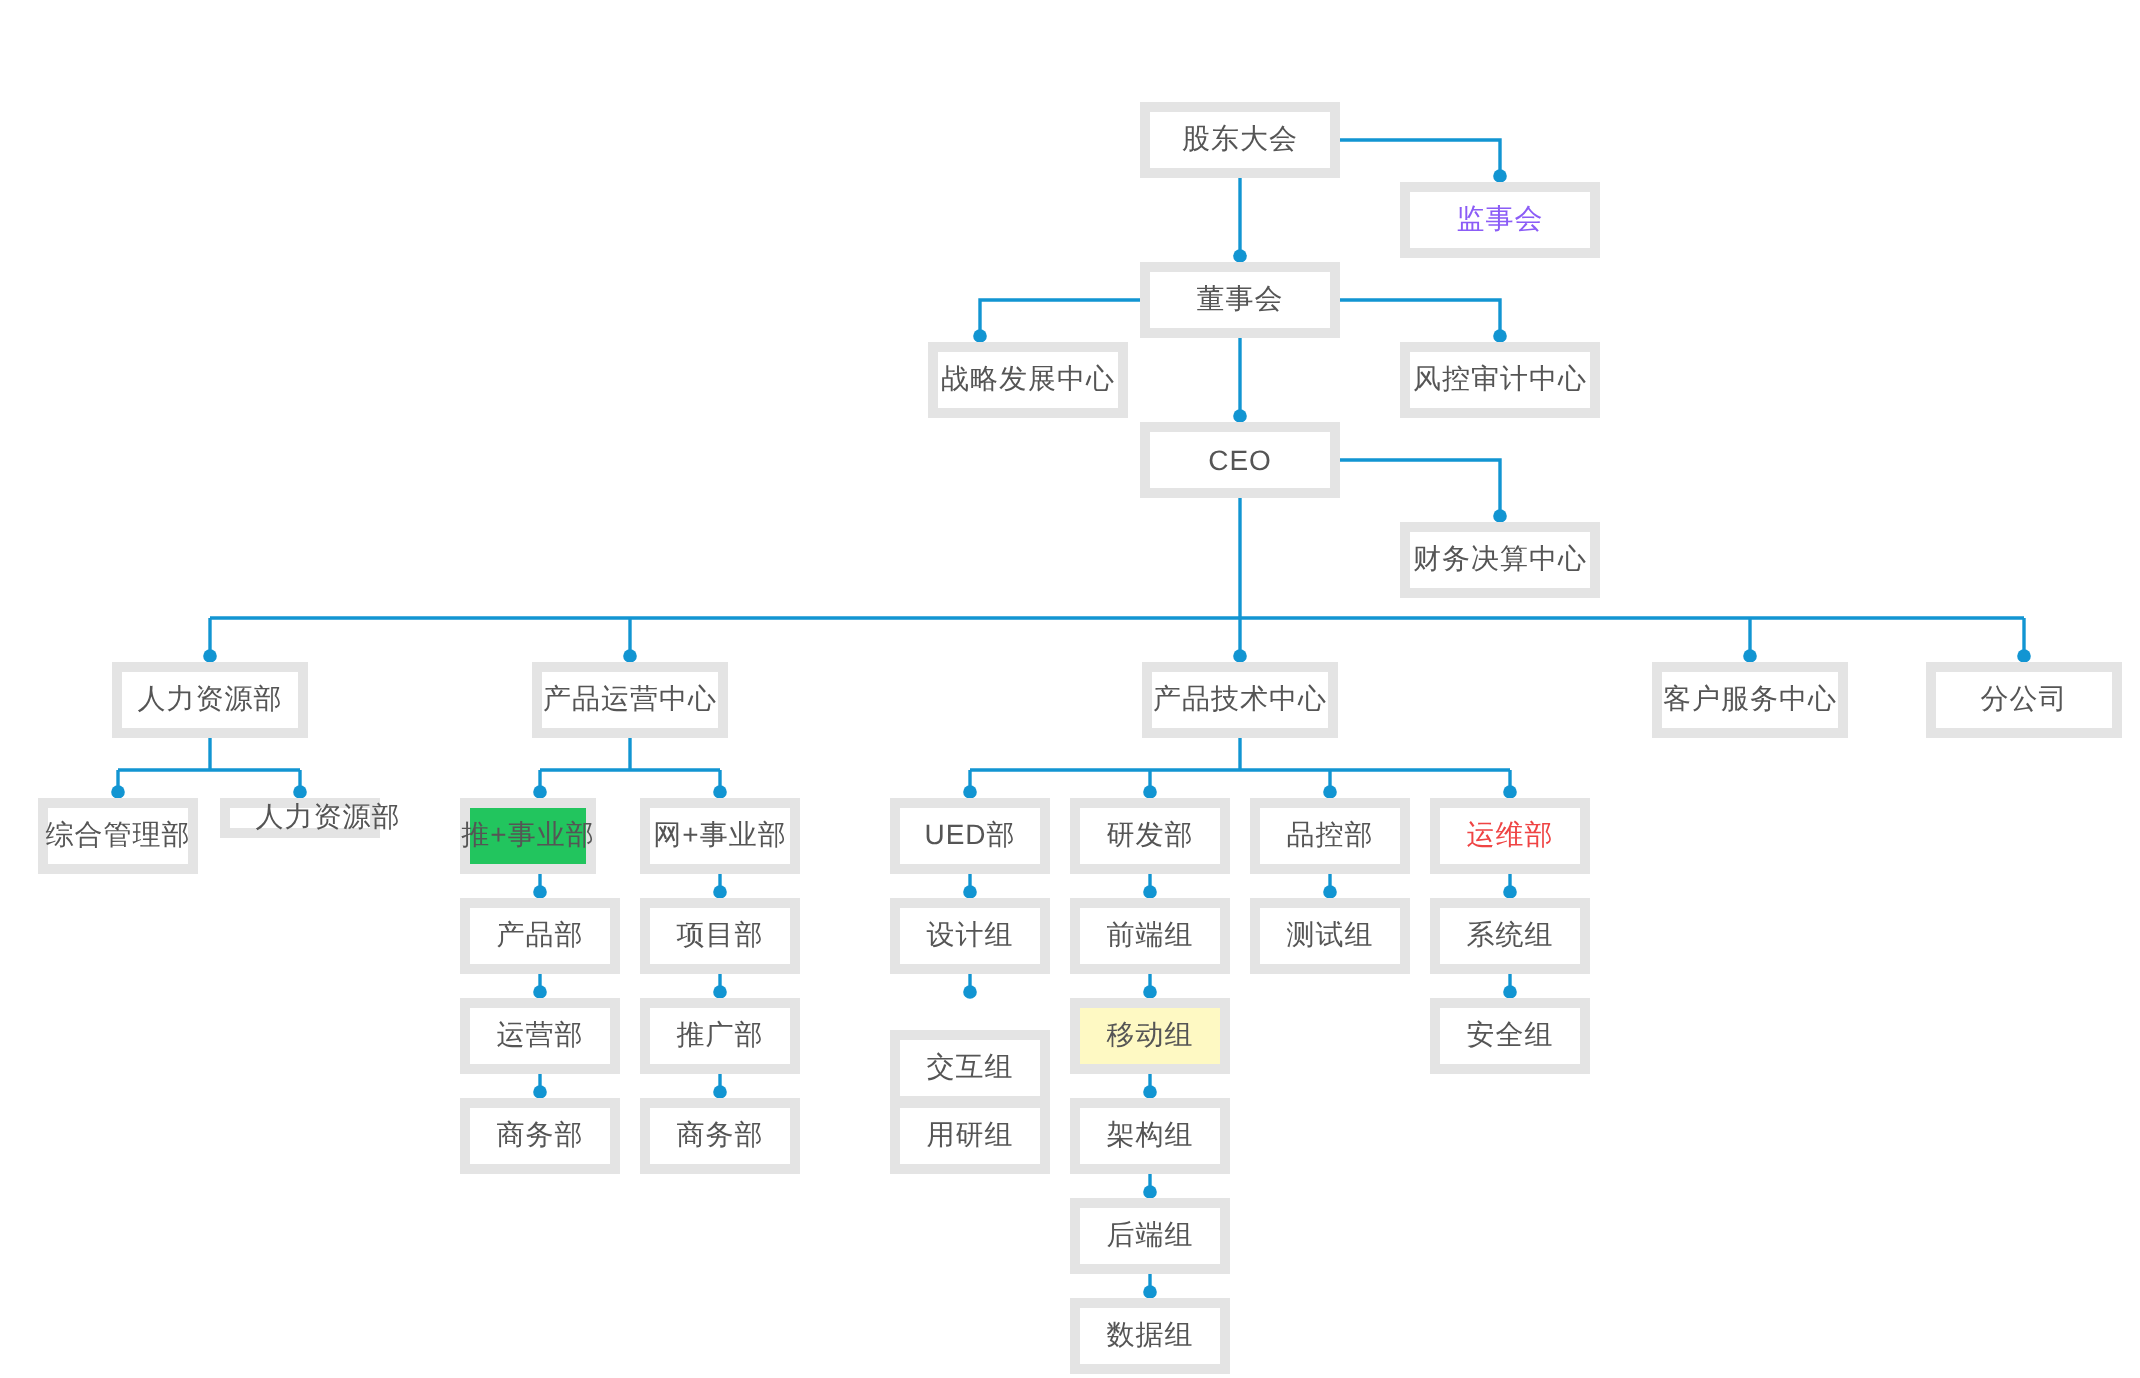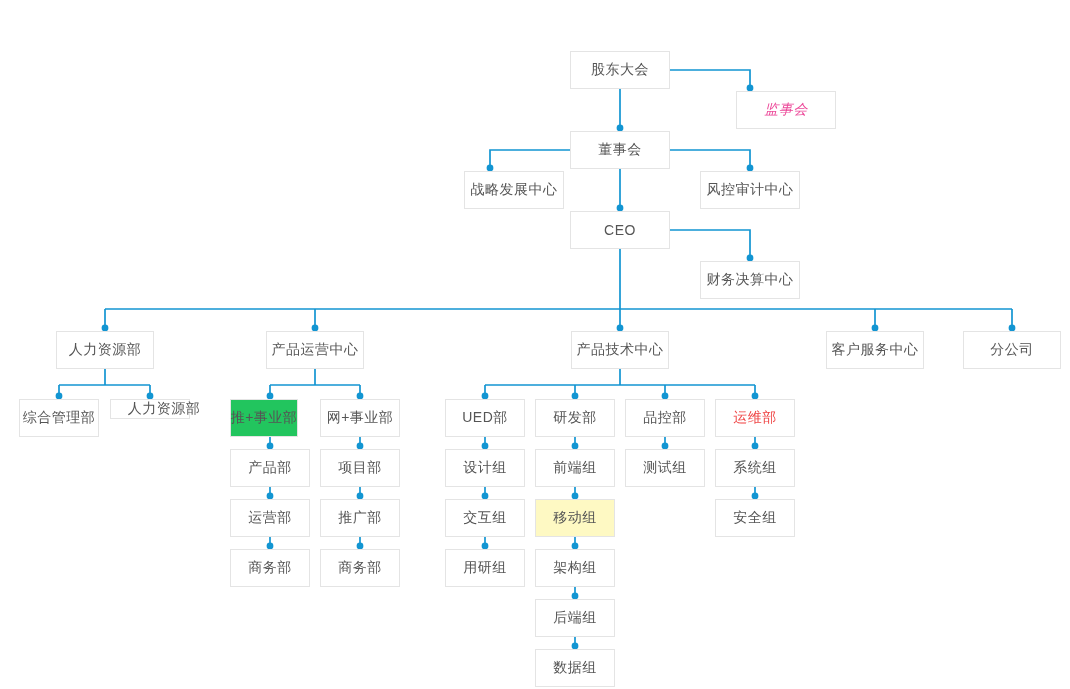--- a/index.html
+++ b/index.html
@@ -24,21 +24,21 @@
     left: 0;
     top: 0;
     width: 1070px;
     height: 689px;
     z-index: 1;
   }
   .org-node {
     position: absolute;
     box-sizing: border-box;
     background: #ffffff;
-    border: 1px solid #15803d;
+    border: 5px solid #15803d;
     display: flex;
     align-items: center;
     justify-content: center;
     font-size: 14px;
     color: #555555;
     letter-spacing: 0.5px;
     z-index: 2;
     white-space: nowrap;
   }
 </style>
@@ -122,21 +122,21 @@
       <circle cx="575" cy="446" r="3.4" fill="#1295d2"></circle>
       <circle cx="575" cy="496" r="3.4" fill="#1295d2"></circle>
       <circle cx="575" cy="546" r="3.4" fill="#1295d2"></circle>
       <circle cx="575" cy="596" r="3.4" fill="#1295d2"></circle>
       <circle cx="575" cy="646" r="3.4" fill="#1295d2"></circle>
       <circle cx="665" cy="446" r="3.4" fill="#1295d2"></circle>
       <circle cx="755" cy="446" r="3.4" fill="#1295d2"></circle>
       <circle cx="755" cy="496" r="3.4" fill="#1295d2"></circle>
     </svg>
 <div class="org-node" style="left: 570px; top: 51px; width: 100px; height: 38px; border-color: rgb(228, 228, 228); background: rgb(255, 255, 255); color: rgb(85, 85, 85);">股东大会</div>
-    <div class="org-node" style="left: 736px; top: 91px; width: 100px; height: 38px; border-color: rgb(228, 228, 228); background: rgb(255, 255, 255); color: #ec4899; font-style: italic;">监事会</div>
+    <div class="org-node" style="left: 700px; top: 91px; width: 100px; height: 38px; border-color: rgb(228, 228, 228); background: rgb(255, 255, 255); color: #8b5cf6;">监事会</div>
     <div class="org-node" style="left: 570px; top: 131px; width: 100px; height: 38px; border-color: rgb(228, 228, 228); background: rgb(255, 255, 255); color: rgb(85, 85, 85);">董事会</div>
     <div class="org-node" style="left: 440px; top: 171px; width: 100px; height: 38px; border-color: rgb(228, 228, 228); background: rgb(255, 255, 255); color: rgb(85, 85, 85); margin-left: 24px;">战略发展中心</div>
     <div class="org-node" style="left: 700px; top: 171px; width: 100px; height: 38px; border-color: rgb(228, 228, 228); background: rgb(255, 255, 255); color: rgb(85, 85, 85);">风控审计中心</div>
     <div class="org-node" style="left: 570px; top: 211px; width: 100px; height: 38px; border-color: rgb(228, 228, 228); background: rgb(255, 255, 255); color: rgb(85, 85, 85);">CEO</div>
     <div class="org-node" style="left: 700px; top: 261px; width: 100px; height: 38px; border-color: rgb(228, 228, 228); background: rgb(255, 255, 255); color: rgb(85, 85, 85);">财务决算中心</div>
     <div class="org-node" style="left: 56px; top: 331px; width: 98px; height: 38px; border-color: rgb(228, 228, 228); background: rgb(255, 255, 255); color: rgb(85, 85, 85);">人力资源部</div>
     <div class="org-node" style="left: 266px; top: 331px; width: 98px; height: 38px; border-color: rgb(228, 228, 228); background: rgb(255, 255, 255); color: rgb(85, 85, 85);">产品运营中心</div>
     <div class="org-node" style="left: 571px; top: 331px; width: 98px; height: 38px; border-color: rgb(228, 228, 228); background: rgb(255, 255, 255); color: rgb(85, 85, 85);">产品技术中心</div>
     <div class="org-node" style="left: 826px; top: 331px; width: 98px; height: 38px; border-color: rgb(228, 228, 228); background: rgb(255, 255, 255); color: rgb(85, 85, 85);">客户服务中心</div>
     <div class="org-node" style="left: 963px; top: 331px; width: 98px; height: 38px; border-color: rgb(228, 228, 228); background: rgb(255, 255, 255); color: rgb(85, 85, 85);">分公司</div>
@@ -151,20 +151,20 @@
     <div class="org-node" style="left: 230px; top: 549px; width: 80px; height: 38px; border-color: rgb(228, 228, 228); background: rgb(255, 255, 255); color: rgb(85, 85, 85);">商务部</div>
     <div class="org-node" style="left: 320px; top: 549px; width: 80px; height: 38px; border-color: rgb(228, 228, 228); background: rgb(255, 255, 255); color: rgb(85, 85, 85);">商务部</div>
     <div class="org-node" style="left: 445px; top: 399px; width: 80px; height: 38px; border-color: rgb(228, 228, 228); background: rgb(255, 255, 255); color: rgb(85, 85, 85);">UED部</div>
     <div class="org-node" style="left: 535px; top: 399px; width: 80px; height: 38px; border-color: rgb(228, 228, 228); background: rgb(255, 255, 255); color: rgb(85, 85, 85);">研发部</div>
     <div class="org-node" style="left: 625px; top: 399px; width: 80px; height: 38px; border-color: rgb(228, 228, 228); background: rgb(255, 255, 255); color: rgb(85, 85, 85);">品控部</div>
     <div class="org-node" style="left: 715px; top: 399px; width: 80px; height: 38px; border-color: rgb(228, 228, 228); background: rgb(255, 255, 255); color: #ef4444;">运维部</div>
     <div class="org-node" style="left: 445px; top: 449px; width: 80px; height: 38px; border-color: rgb(228, 228, 228); background: rgb(255, 255, 255); color: rgb(85, 85, 85);">设计组</div>
     <div class="org-node" style="left: 535px; top: 449px; width: 80px; height: 38px; border-color: rgb(228, 228, 228); background: rgb(255, 255, 255); color: rgb(85, 85, 85);">前端组</div>
     <div class="org-node" style="left: 625px; top: 449px; width: 80px; height: 38px; border-color: rgb(228, 228, 228); background: rgb(255, 255, 255); color: rgb(85, 85, 85);">测试组</div>
     <div class="org-node" style="left: 715px; top: 449px; width: 80px; height: 38px; border-color: rgb(228, 228, 228); background: rgb(255, 255, 255); color: rgb(85, 85, 85);">系统组</div>
-    <div class="org-node" style="left: 445px; top: 499px; width: 80px; height: 38px; border-color: rgb(228, 228, 228); background: rgb(255, 255, 255); color: rgb(85, 85, 85);">交互组</div>
+    <div class="org-node" style="left: 445px; top: 515px; width: 80px; height: 38px; border-color: rgb(228, 228, 228); background: rgb(255, 255, 255); color: rgb(85, 85, 85);">交互组</div>
     <div class="org-node" style="left: 535px; top: 499px; width: 80px; height: 38px; border-color: rgb(228, 228, 228); background: #fef9c3; color: rgb(85, 85, 85);">移动组</div>
     <div class="org-node" style="left: 715px; top: 499px; width: 80px; height: 38px; border-color: rgb(228, 228, 228); background: rgb(255, 255, 255); color: rgb(85, 85, 85);">安全组</div>
     <div class="org-node" style="left: 445px; top: 549px; width: 80px; height: 38px; border-color: rgb(228, 228, 228); background: rgb(255, 255, 255); color: rgb(85, 85, 85);">用研组</div>
     <div class="org-node" style="left: 535px; top: 549px; width: 80px; height: 38px; border-color: rgb(228, 228, 228); background: rgb(255, 255, 255); color: rgb(85, 85, 85);">架构组</div>
     <div class="org-node" style="left: 535px; top: 599px; width: 80px; height: 38px; border-color: rgb(228, 228, 228); background: rgb(255, 255, 255); color: rgb(85, 85, 85);">后端组</div>
     <div class="org-node" style="left: 535px; top: 649px; width: 80px; height: 38px; border-color: rgb(228, 228, 228); background: rgb(255, 255, 255); color: rgb(85, 85, 85);">数据组</div>
   </div>
 
 </body></html>

